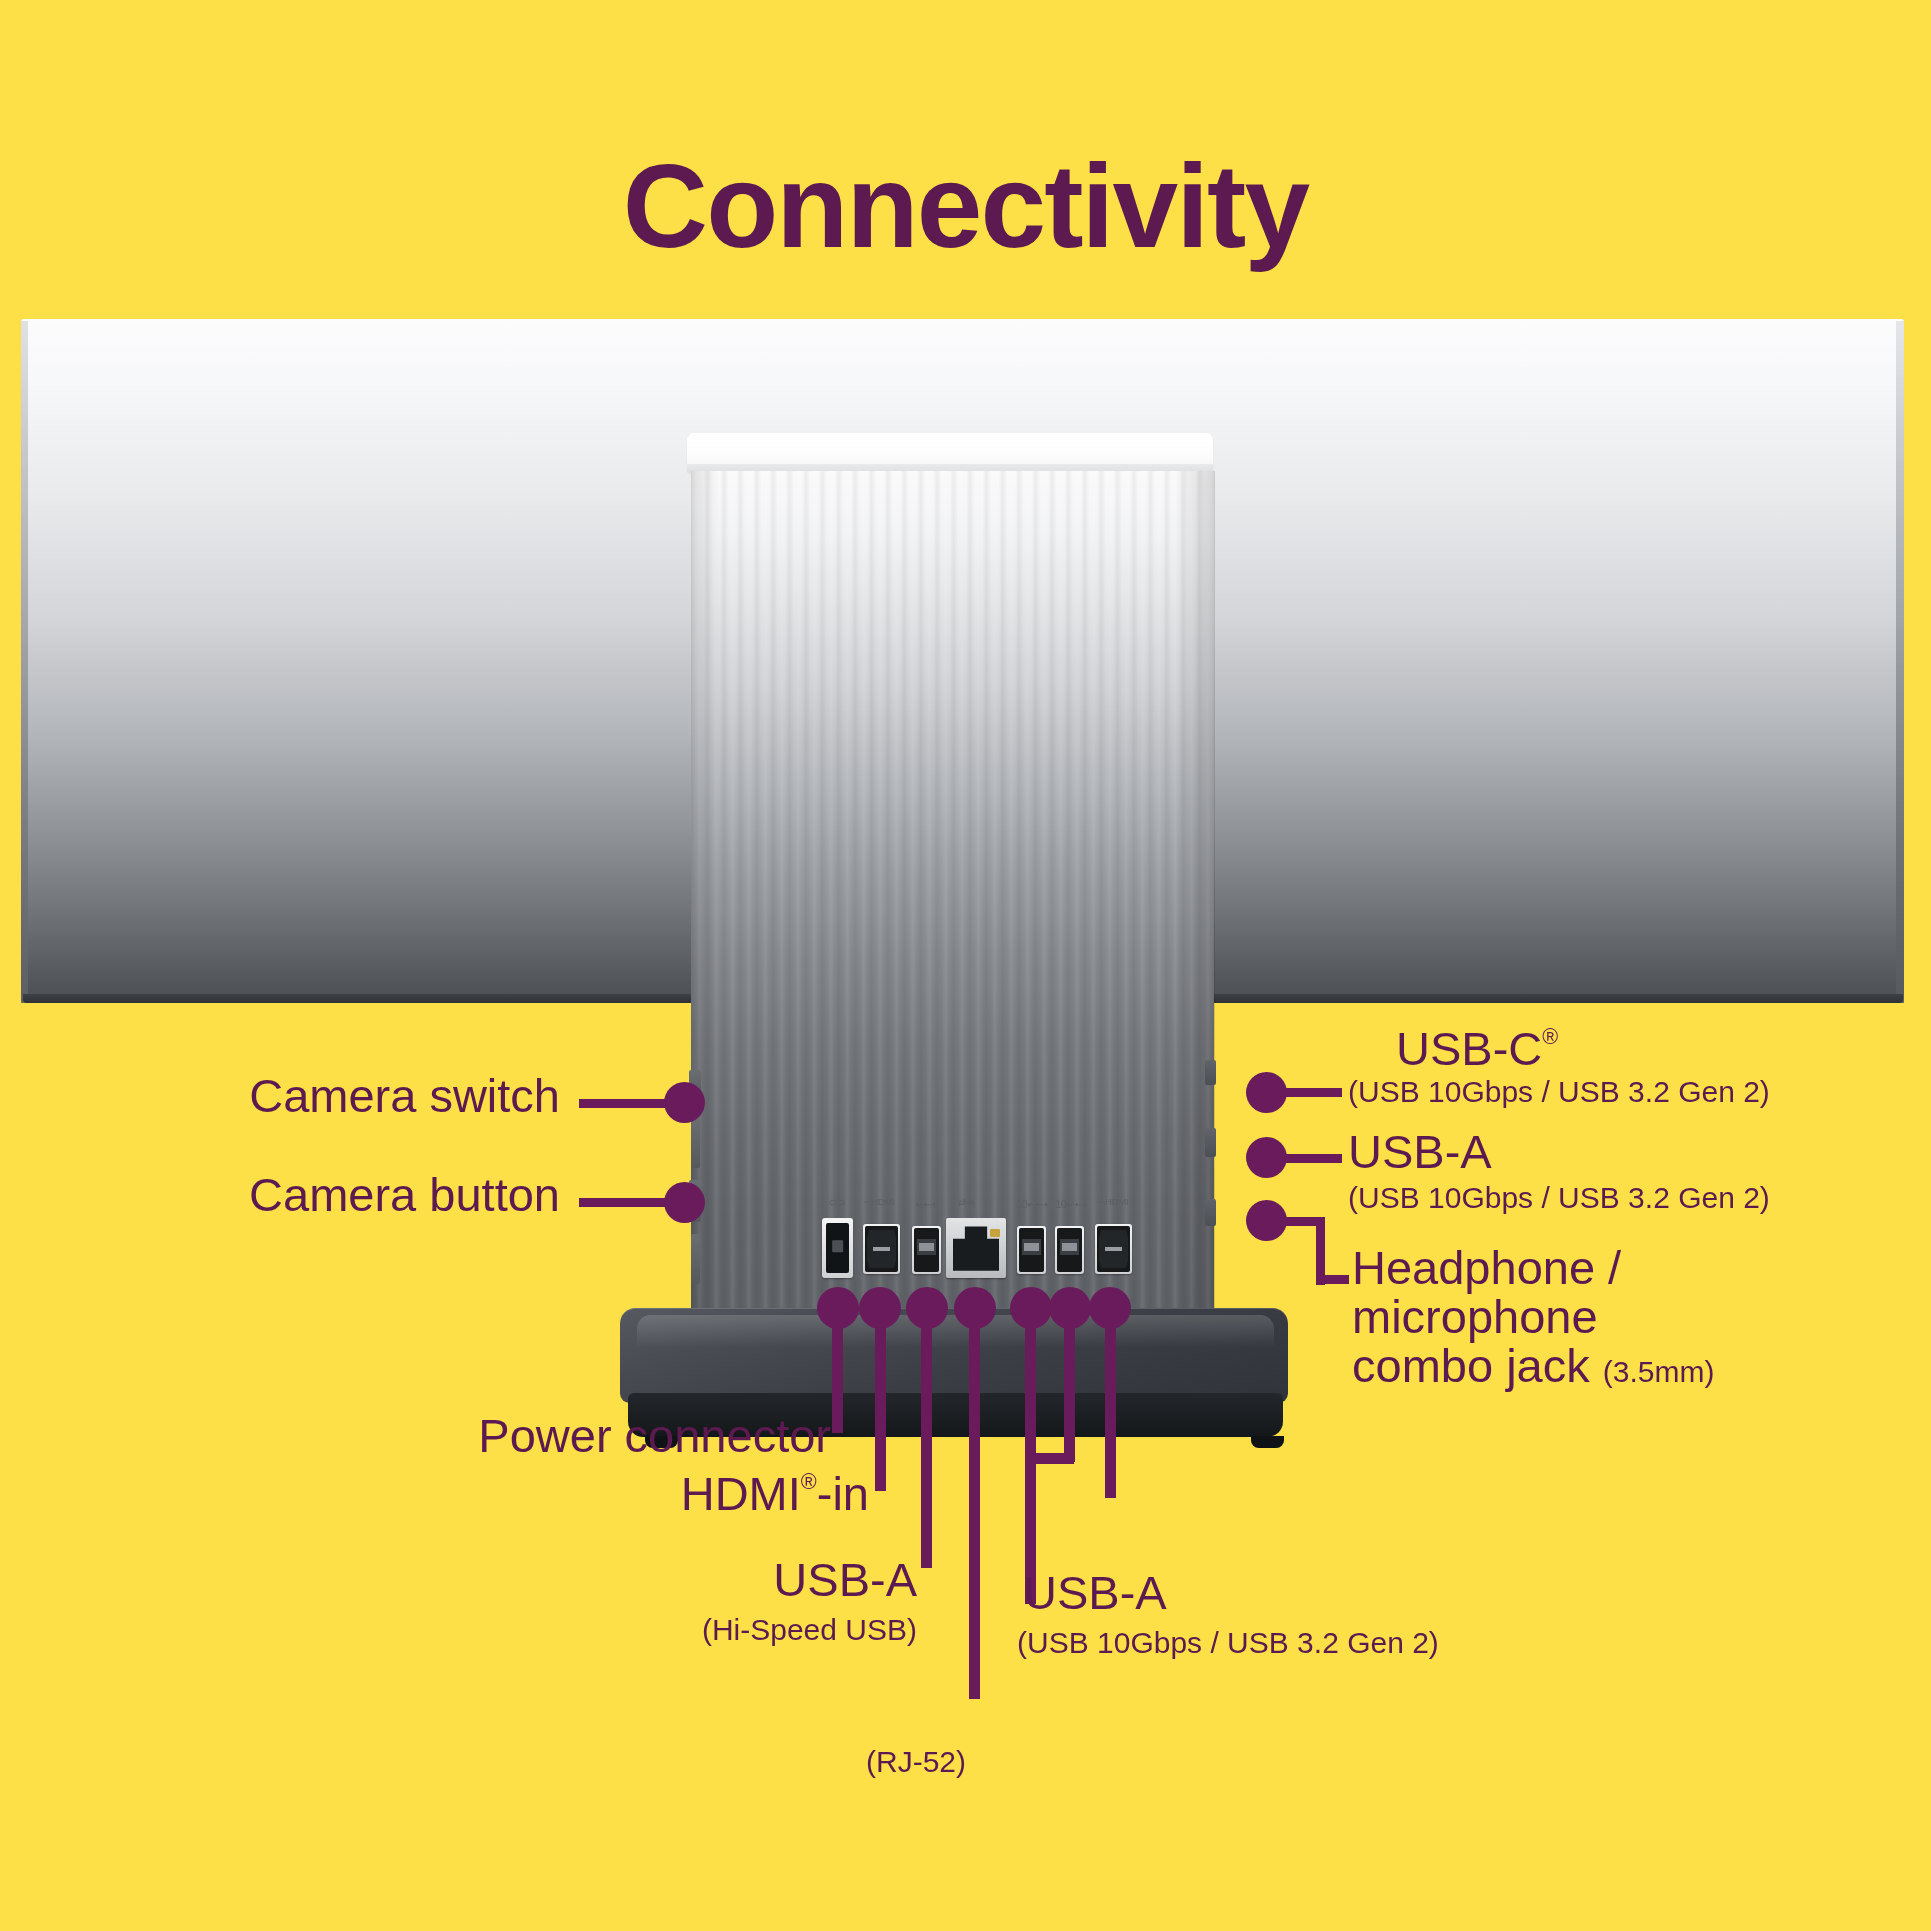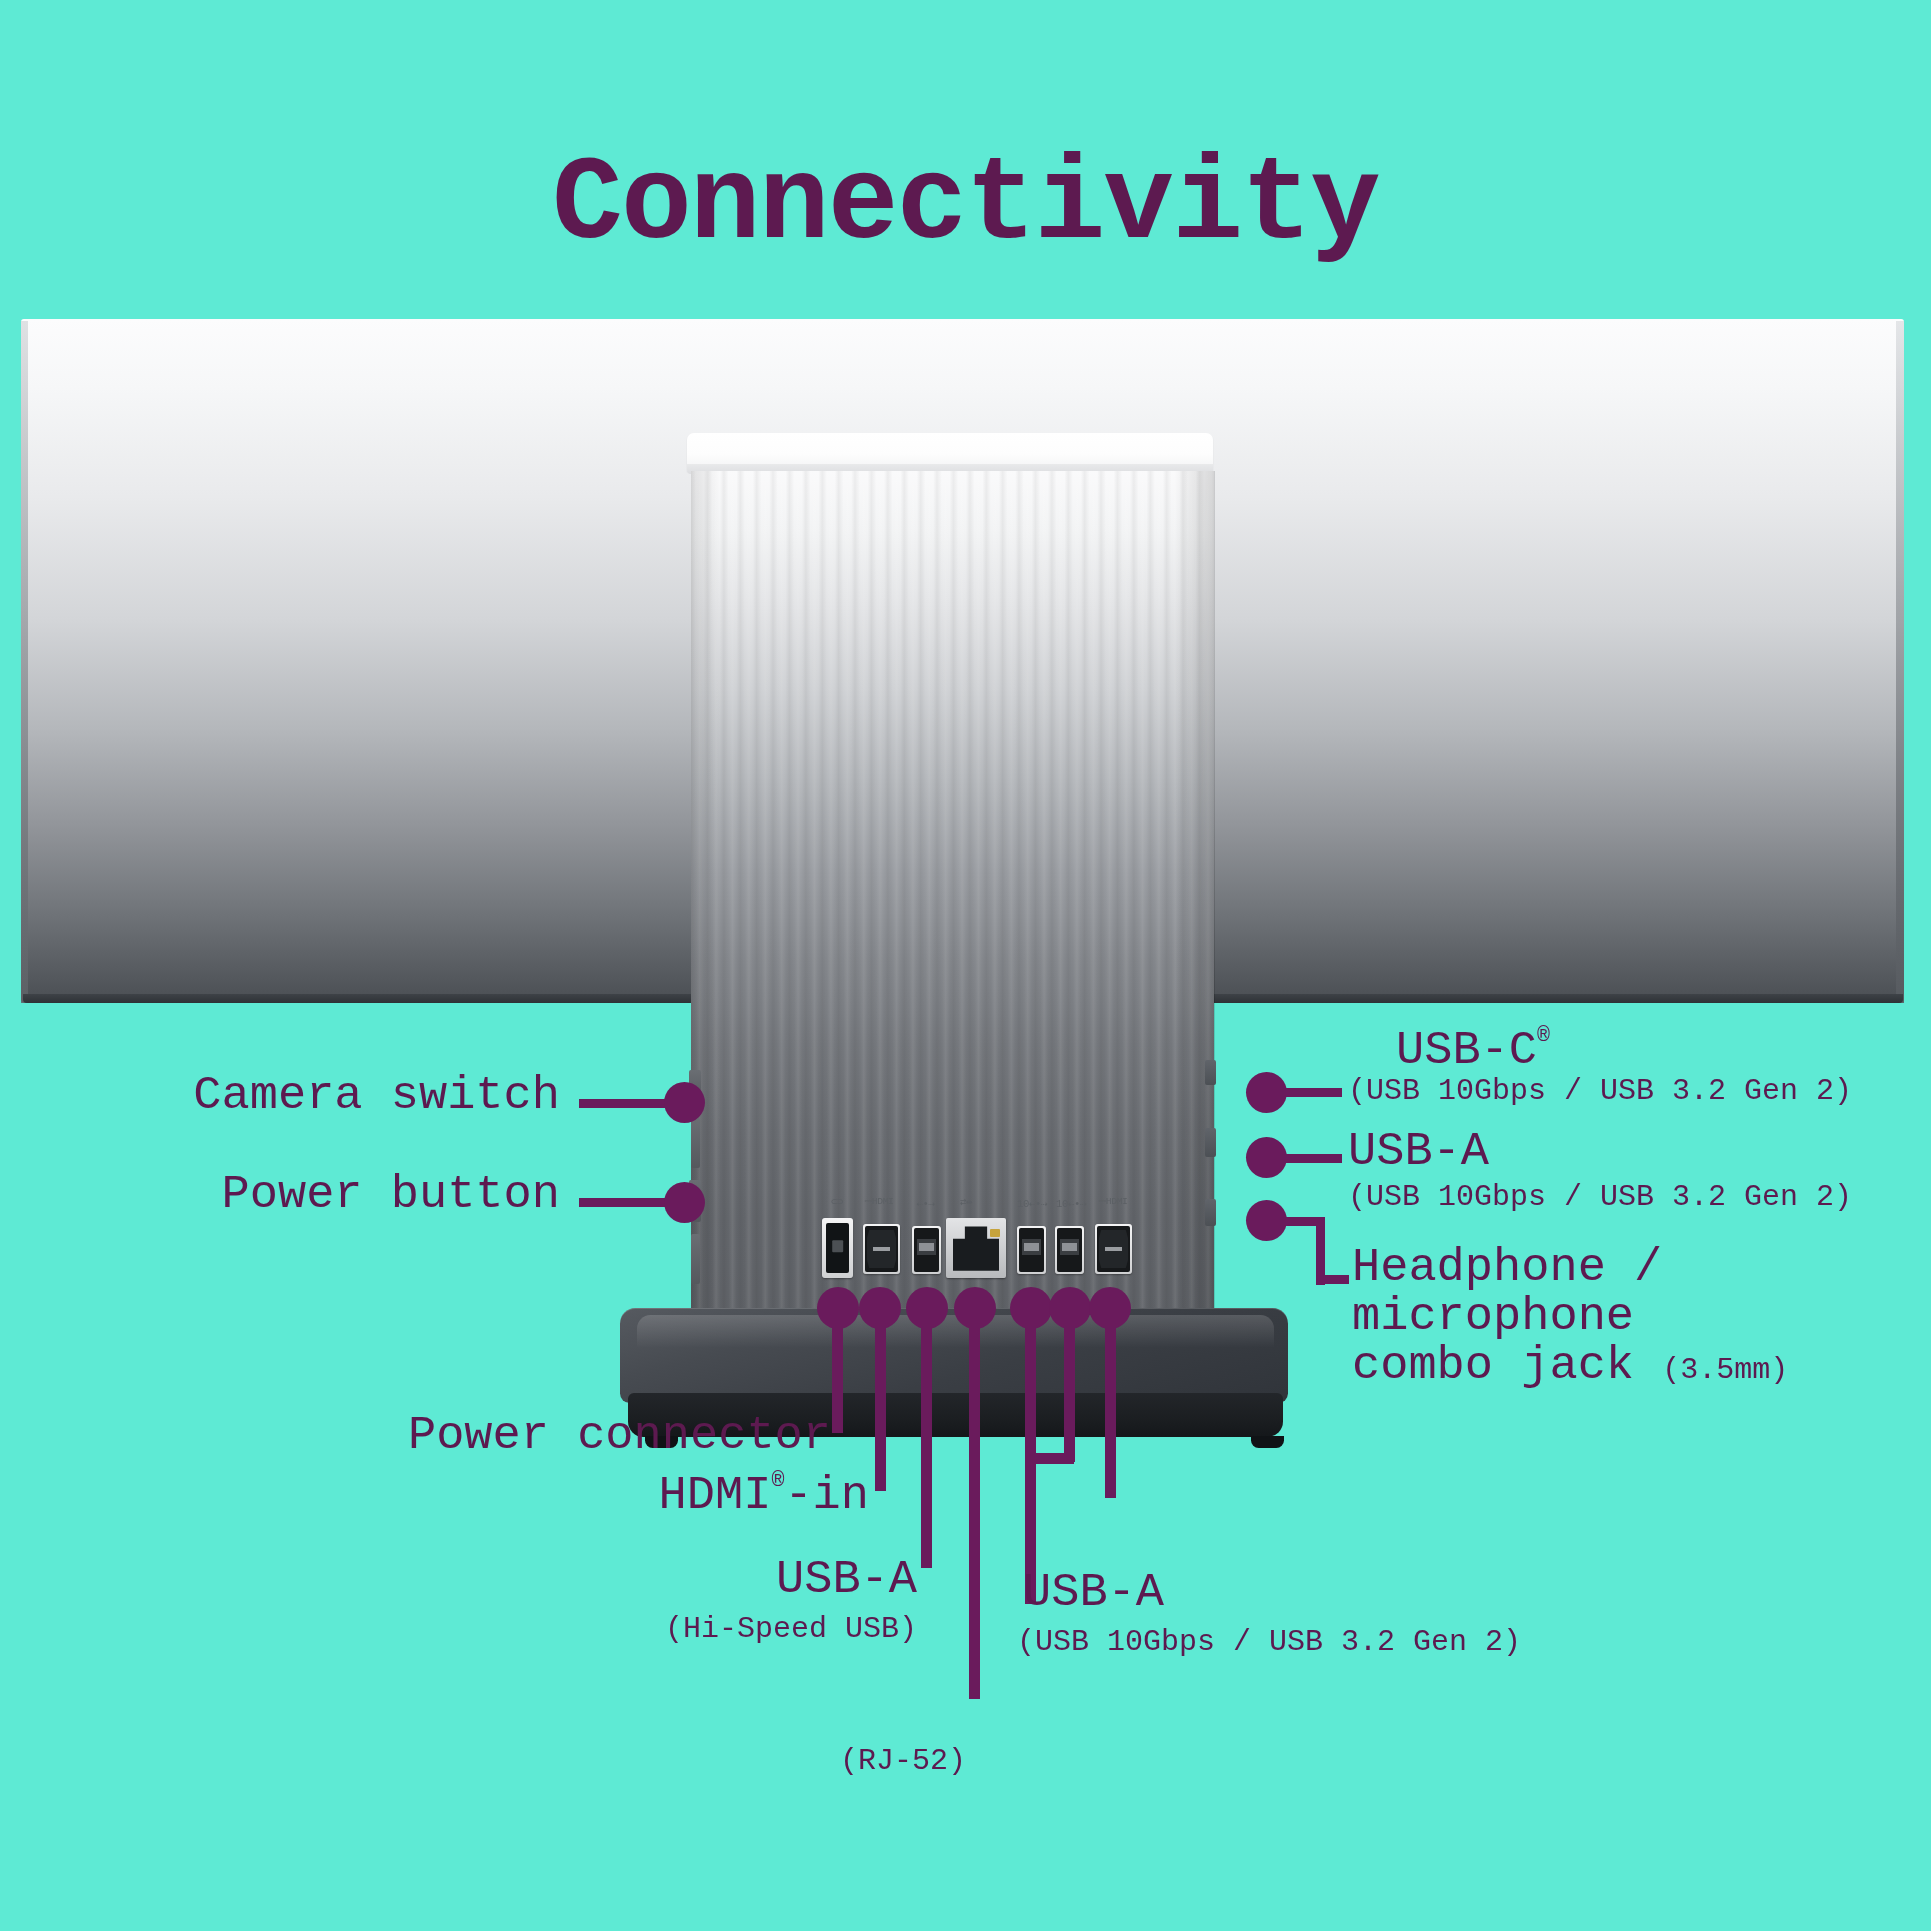--- a/index.html
+++ b/index.html
@@ -9,22 +9,21 @@
     height: 1931px;
     background: #ffffff;
     font-family: "Liberation Sans", sans-serif;
     overflow: hidden;
   }
 
   #stage {
     position: relative;
     width: 1931px;
     height: 1931px;
-    background: #5eead4;
-    font-family: Liberation Mono, monospace;
+    background: #fde047;
   }
 
   
   .title {
     position: absolute;
     left: 0; right: 0;
     top: 147px;
     text-align: center;
     font-size: 118px;
     font-weight: bold;
@@ -379,21 +378,21 @@
       <div class="hdmi-pins"></div>
     </div>
   </div>
 
   <div class="leader" style="left:579px; top:1099px; width:97px; height:8.7px;"></div>
   <div class="dot" style="left:664px; top:1082px; width:41px; height:41px;"></div>
   <div class="label main tright" style="left:116px; top:1072px; width:444px;">Camera switch</div>
 
   <div class="leader" style="left:579px; top:1198px; width:97px; height:8.7px;"></div>
   <div class="dot" style="left:664px; top:1182px; width:41px; height:41px;"></div>
-  <div class="label main tright" style="left:116px; top:1171px; width:444px;">Power button</div>
+  <div class="label main tright" style="left:116px; top:1171px; width:444px;">Camera button</div>
 
   <div class="dot" style="left:1246px; top:1072px; width:41px; height:41px;"></div>
   <div class="leader" style="left:1280px; top:1088px; width:62px; height:8.7px;"></div>
   <div class="label main" style="left:1348px; top:1025px;margin-left:48px;">
     <span>USB-C</span><span class="reg">®</span>
   </div>
   <div class="label sub" style="left:1348px; top:1076px;">(USB 10Gbps / USB 3.2 Gen 2)</div>
 
   <div class="dot" style="left:1246px; top:1137px; width:41px; height:41px;"></div>
   <div class="leader" style="left:1280px; top:1154px; width:62px; height:8.7px;"></div>

